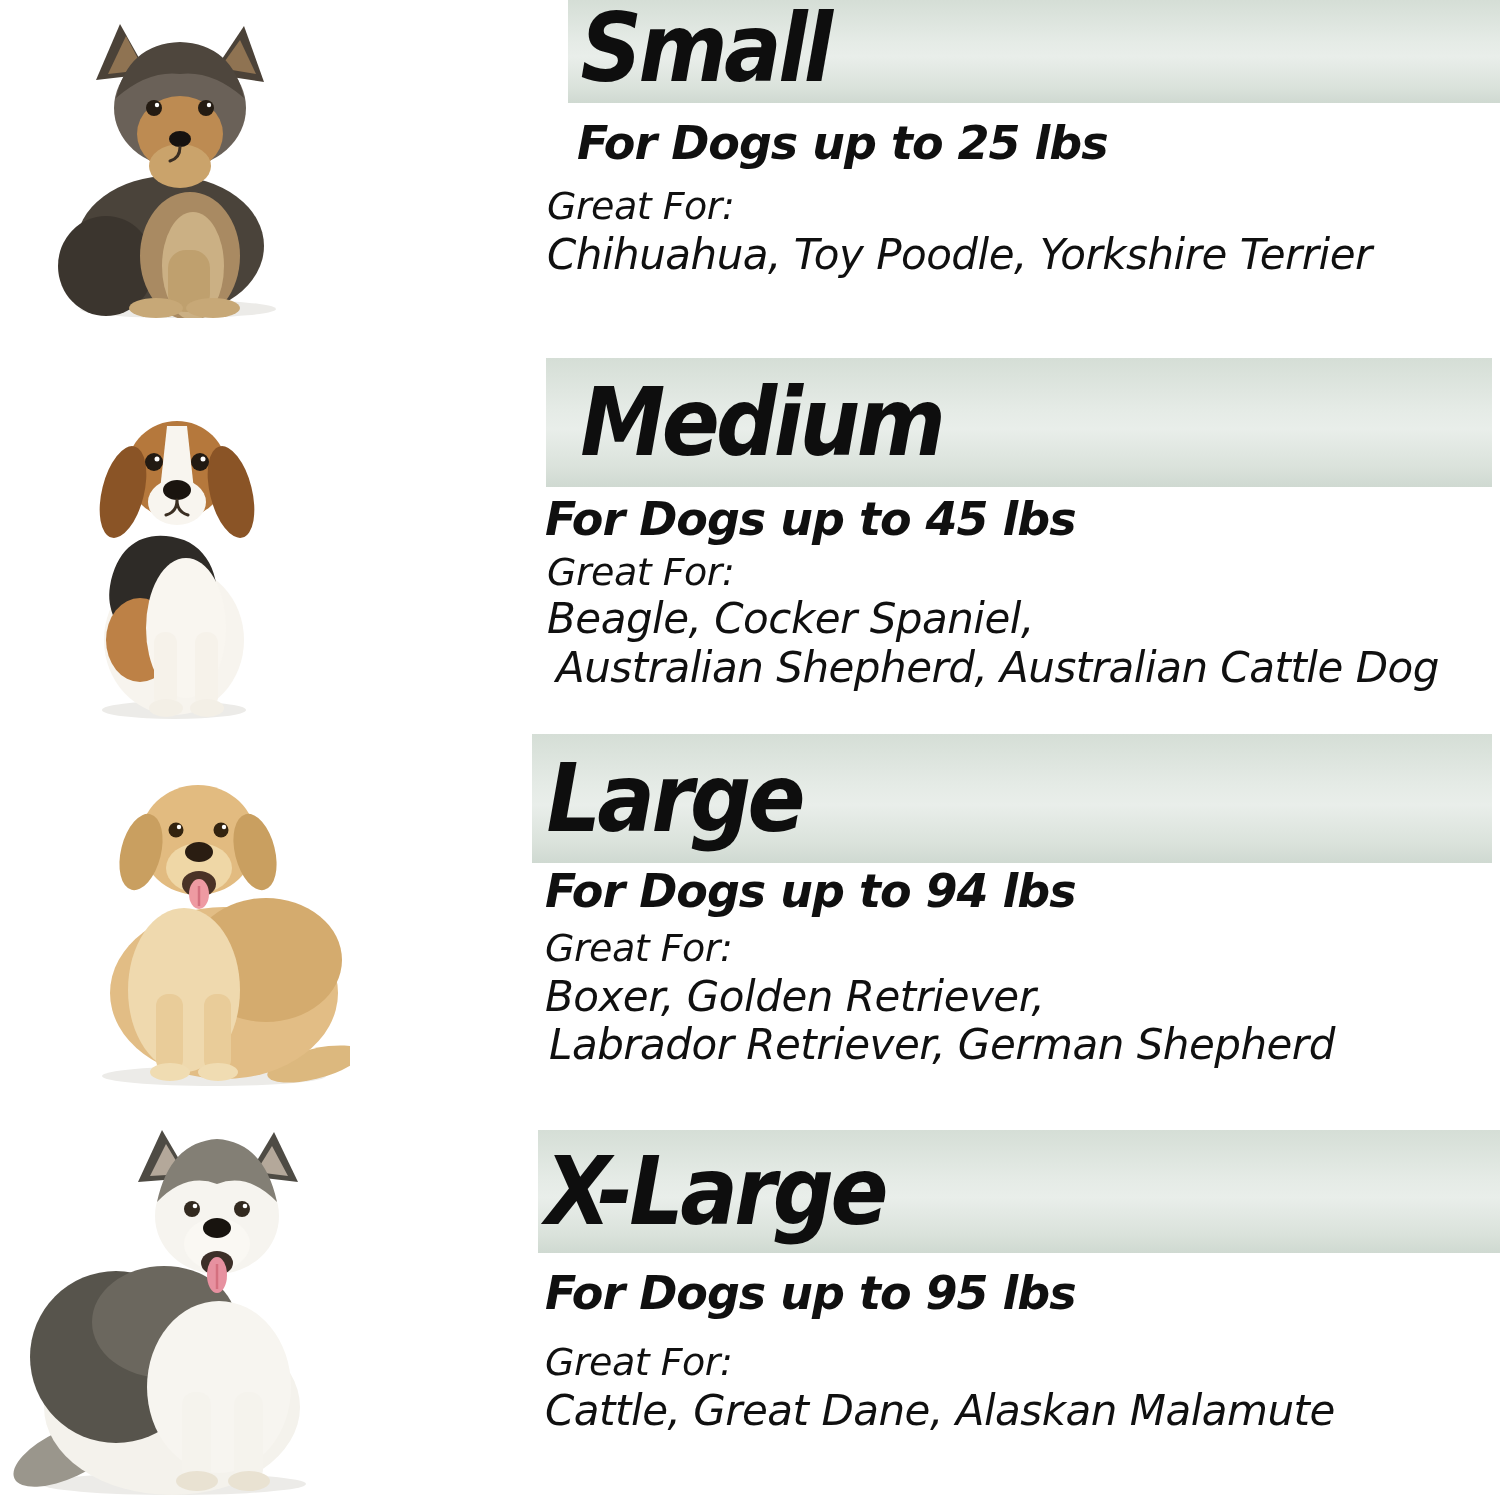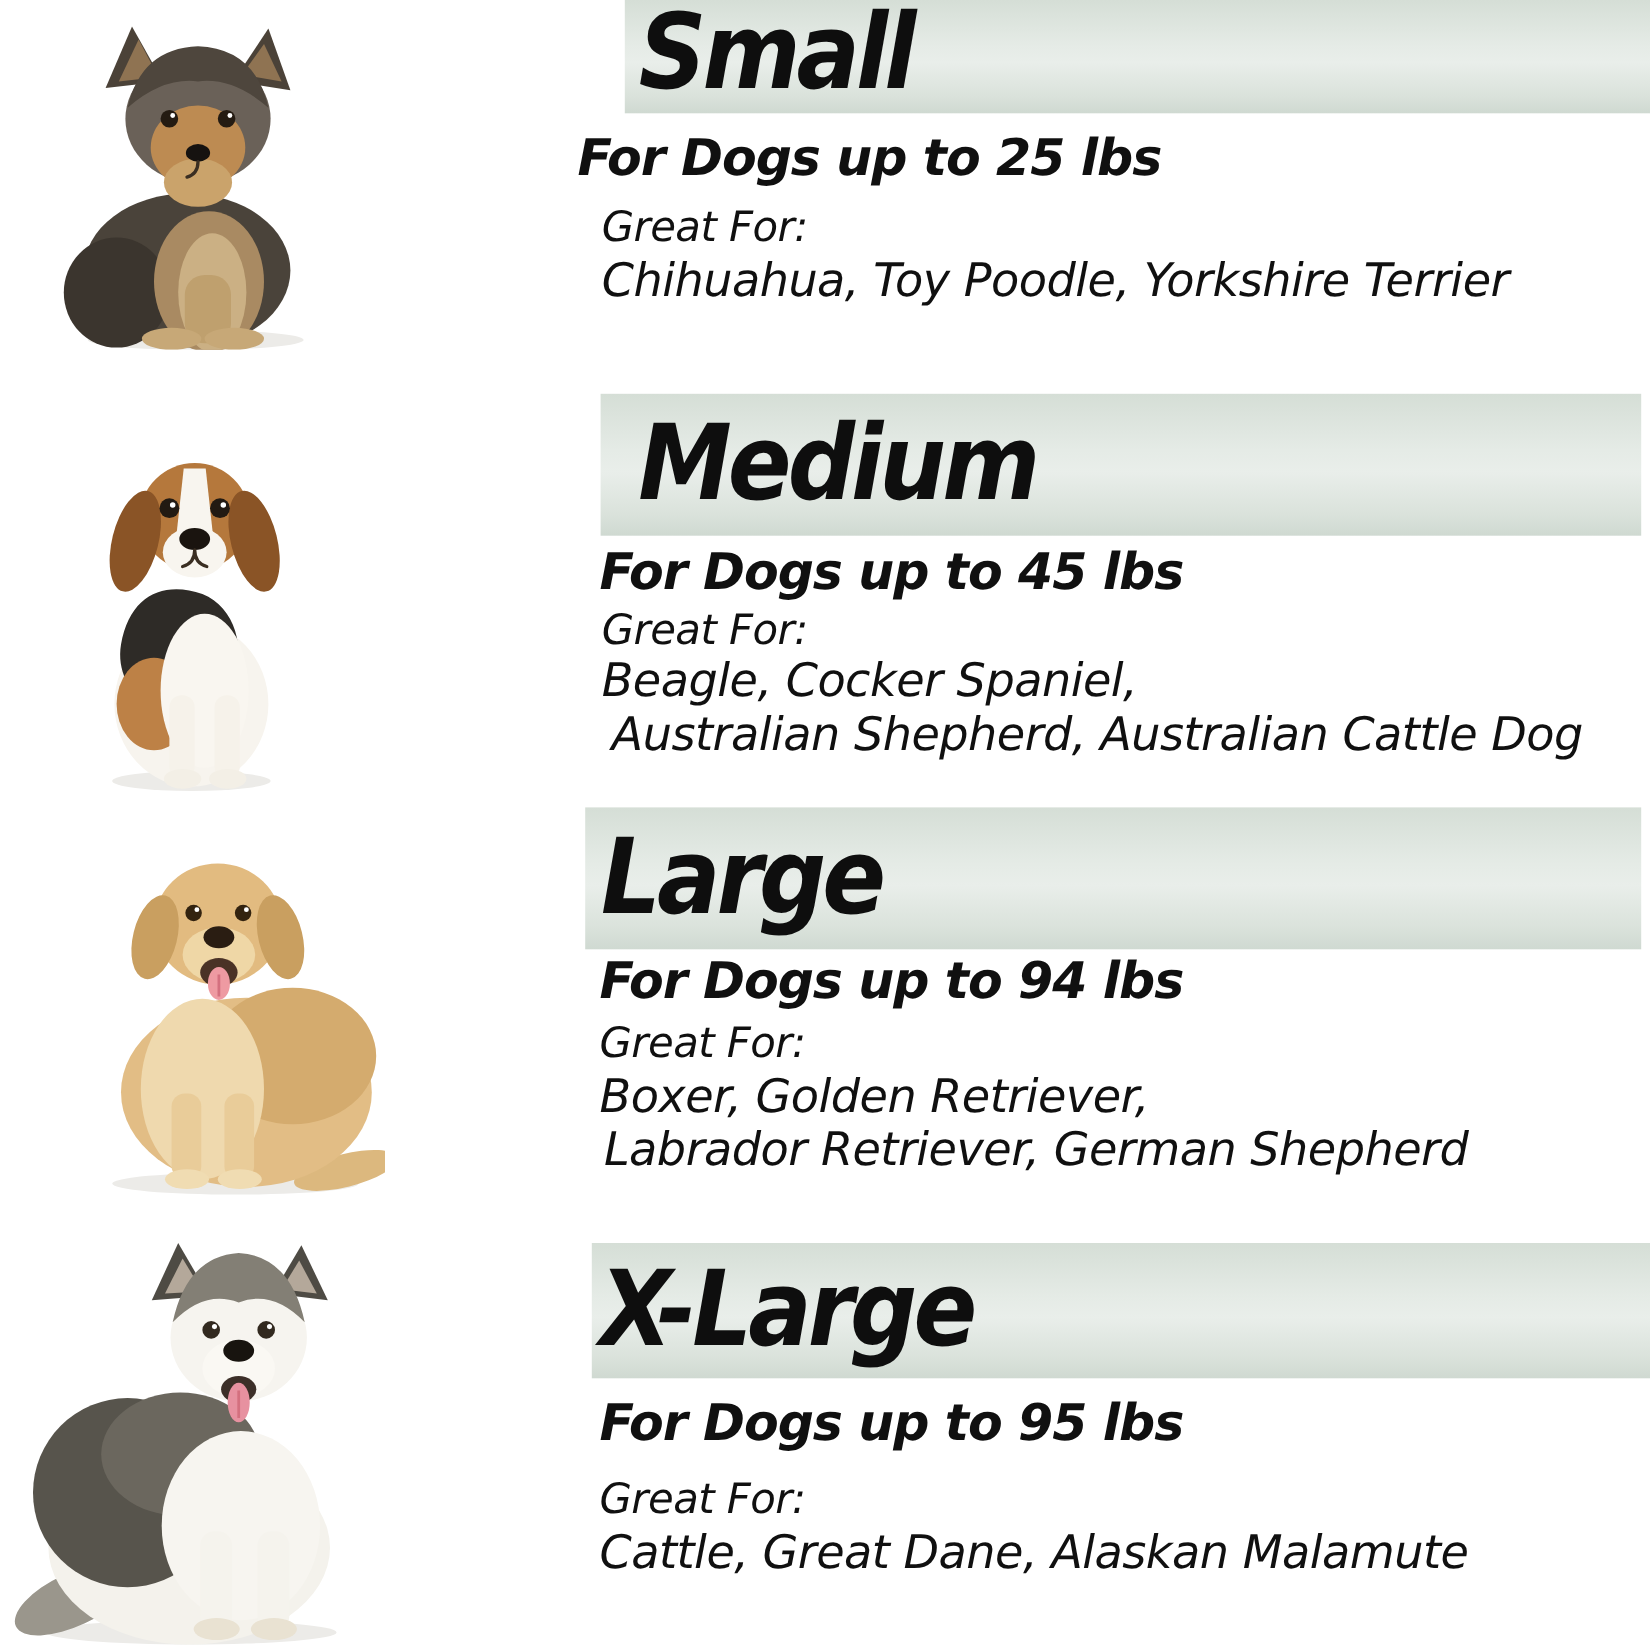--- a/index.html
+++ b/index.html
@@ -28,21 +28,21 @@
   .band-s2 .size-title { padding-left:38px; }
   .band-s3 .size-title { padding-left:16px; }
   .band-s4 .size-title { padding-left:8px; }
 
   
   .weight, .greatfor, .breeds { position:absolute; margin:0; white-space:nowrap; font-style:italic; }
   .weight  { font-size:46px; font-weight:bold; letter-spacing:-1px; }
   .greatfor{ font-size:38px; letter-spacing:-.5px; }
   .breeds  { font-size:42px; letter-spacing:-.5px; }
 
-  .w-s1 { left:525px; top:116px; }
+  .w-s1 { left:577px; top:116px; }
   .g-s1 { left:547px; top:184px; }
   .b1-s1{ left:547px; top:230px; }
 
   .w-s2 { left:545px; top:492px; }
   .g-s2 { left:547px; top:550px; }
   .b1-s2{ left:547px; top:594px; }
   .b2-s2{ left:556px; top:643px;text-align:center; }
 
   .w-s3 { left:545px; top:864px; }
   .g-s3 { left:545px; top:926px; }

